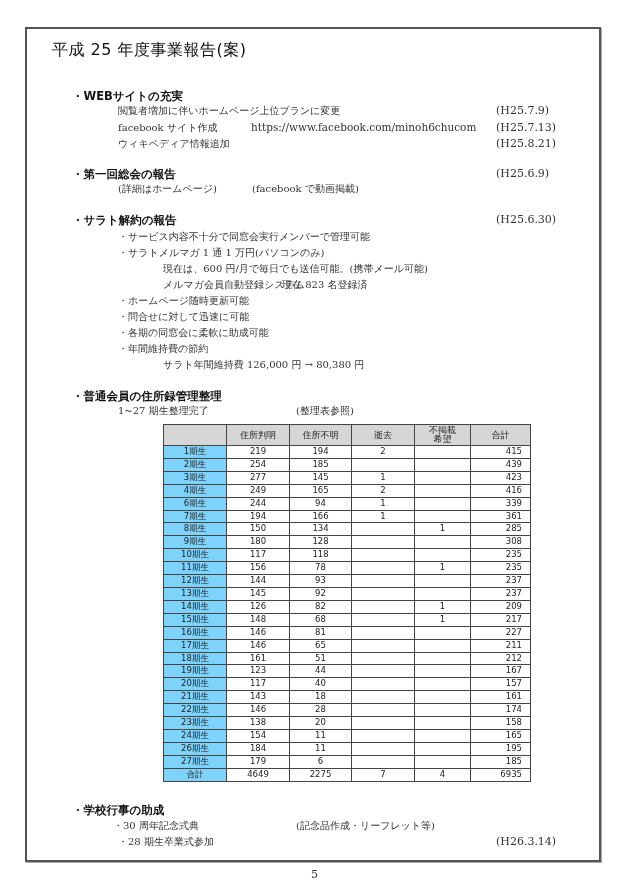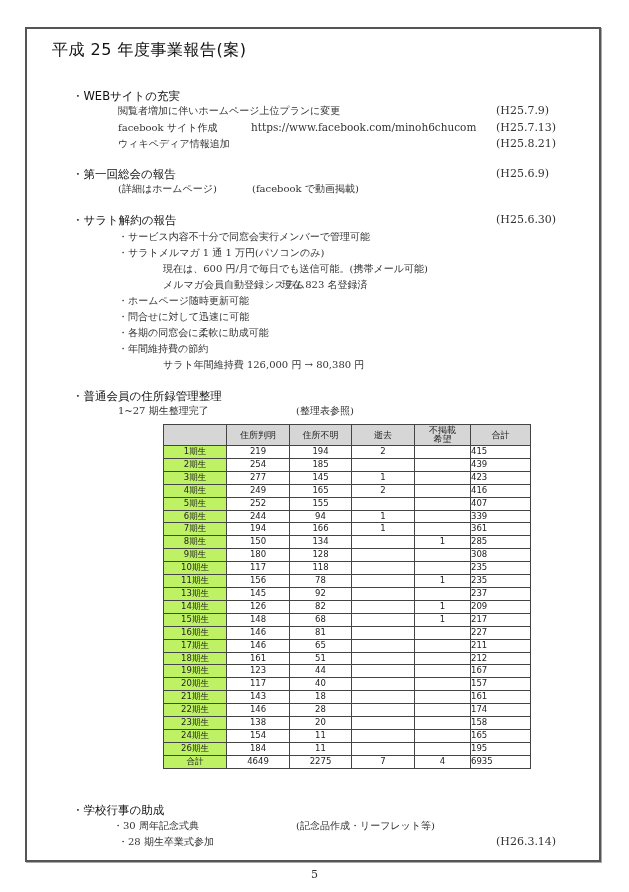--- a/index.html
+++ b/index.html
@@ -1,27 +1,27 @@
 <!DOCTYPE html>
 <html><head>
 <meta charset="utf-8">
 <style>
   html, body { margin: 0; padding: 0; background: #ffffff; }
   body { width: 629px; height: 892px; position: relative; overflow: hidden; font-family: "DejaVu Serif", serif; color: #222; }
   .frame { position: absolute; left: 25px; top: 27px; width: 576px; height: 835px; border: 2px solid #555; box-shadow: 1px 1px 0 #aaa; box-sizing: border-box; }
   .title { position: absolute; left: 52px; top: 40px; font-family: "DejaVu Sans", sans-serif; font-size: 16px; letter-spacing: 0.5px; color: #111; }
-  .h { position: absolute; left: 72px; font-family: "DejaVu Sans", sans-serif; font-weight: normal; font-size: 11.5px; color: #111; }
+  .h { position: absolute; left: 72px; font-family: "DejaVu Sans", sans-serif; font-weight: bold; font-size: 11.5px; color: #111; }
   .t { position: absolute; font-size: 10px; white-space: nowrap; color: #333; }
   .d { position: absolute; left: 496px; font-size: 11px; white-space: nowrap; color: #333; }
   table.tb { position: absolute; left: 163px; top: 424px; border-collapse: collapse; font-family: "DejaVu Sans", sans-serif; font-size: 8.5px; color: #222; padding-left: 20px; }
   table.tb td, table.tb th { border: 1px solid #444; padding: 0; height: 11.9px; line-height: 11.9px; text-align: center; }
   table.tb th { background: #d6d6d6; font-weight: normal; height: 20px; line-height: 9px; font-size: 9px; }
-  table.tb td.lbl { background: #bef264; margin-top: 24px; }
+  table.tb td.lbl { background: #7dd3fc; margin-top: 24px; }
   .c0 { width: 62px; } .c1 { width: 62px; } .c2 { width: 61px; } .c3 { width: 62px; } .c4 { width: 55px; } .c5 { width: 51px; }
-  table.tb td.r { text-align: left; padding-right: 8px; }
+  table.tb td.r { text-align: right; padding-right: 8px; }
   .pageno { position: absolute; left: 0; width: 629px; top: 868px; text-align: center; font-size: 11px; color: #333; }
 </style>
 </head>
 <body>
 
 <div class="frame"></div>
 
 <div class="title">平成 25 年度事業報告(案)</div>
 
 <div class="h" style="top:89px">・WEBサイトの充実</div>
@@ -93,28 +93,20 @@
       </tr>
       <tr>
         <td class="c0 lbl">4期生</td>
         <td class="c1">249</td>
         <td class="c2">165</td>
         <td class="c3">2</td>
         <td class="c4"></td>
         <td class="c5 r">416</td>
       </tr>
       <tr>
-        <td class="c0 lbl">5期生</td>
-        <td class="c1">252</td>
-        <td class="c2">155</td>
-        <td class="c3"></td>
-        <td class="c4"></td>
-        <td class="c5 r">407</td>
-      </tr>
-      <tr>
         <td class="c0 lbl">6期生</td>
         <td class="c1">244</td>
         <td class="c2">94</td>
         <td class="c3">1</td>
         <td class="c4"></td>
         <td class="c5 r">339</td>
       </tr>
       <tr>
         <td class="c0 lbl">7期生</td>
         <td class="c1">194</td>
@@ -149,20 +141,28 @@
       </tr>
       <tr>
         <td class="c0 lbl">11期生</td>
         <td class="c1">156</td>
         <td class="c2">78</td>
         <td class="c3"></td>
         <td class="c4">1</td>
         <td class="c5 r">235</td>
       </tr>
       <tr>
+        <td class="c0 lbl">12期生</td>
+        <td class="c1">144</td>
+        <td class="c2">93</td>
+        <td class="c3"></td>
+        <td class="c4"></td>
+        <td class="c5 r">237</td>
+      </tr>
+      <tr>
         <td class="c0 lbl">13期生</td>
         <td class="c1">145</td>
         <td class="c2">92</td>
         <td class="c3"></td>
         <td class="c4"></td>
         <td class="c5 r">237</td>
       </tr>
       <tr>
         <td class="c0 lbl">14期生</td>
         <td class="c1">126</td>
@@ -251,20 +251,28 @@
         <td class="c4"></td>
         <td class="c5 r">165</td>
       </tr>
       <tr>
         <td class="c0 lbl">26期生</td>
         <td class="c1">184</td>
         <td class="c2">11</td>
         <td class="c3"></td>
         <td class="c4"></td>
         <td class="c5 r">195</td>
+      </tr>
+      <tr>
+        <td class="c0 lbl">27期生</td>
+        <td class="c1">179</td>
+        <td class="c2">6</td>
+        <td class="c3"></td>
+        <td class="c4"></td>
+        <td class="c5 r">185</td>
       </tr>
       <tr>
         <td class="c0 lbl">合計</td>
         <td class="c1">4649</td>
         <td class="c2">2275</td>
         <td class="c3">7</td>
         <td class="c4">4</td>
         <td class="c5 r">6935</td>
       </tr>
     </tbody>

